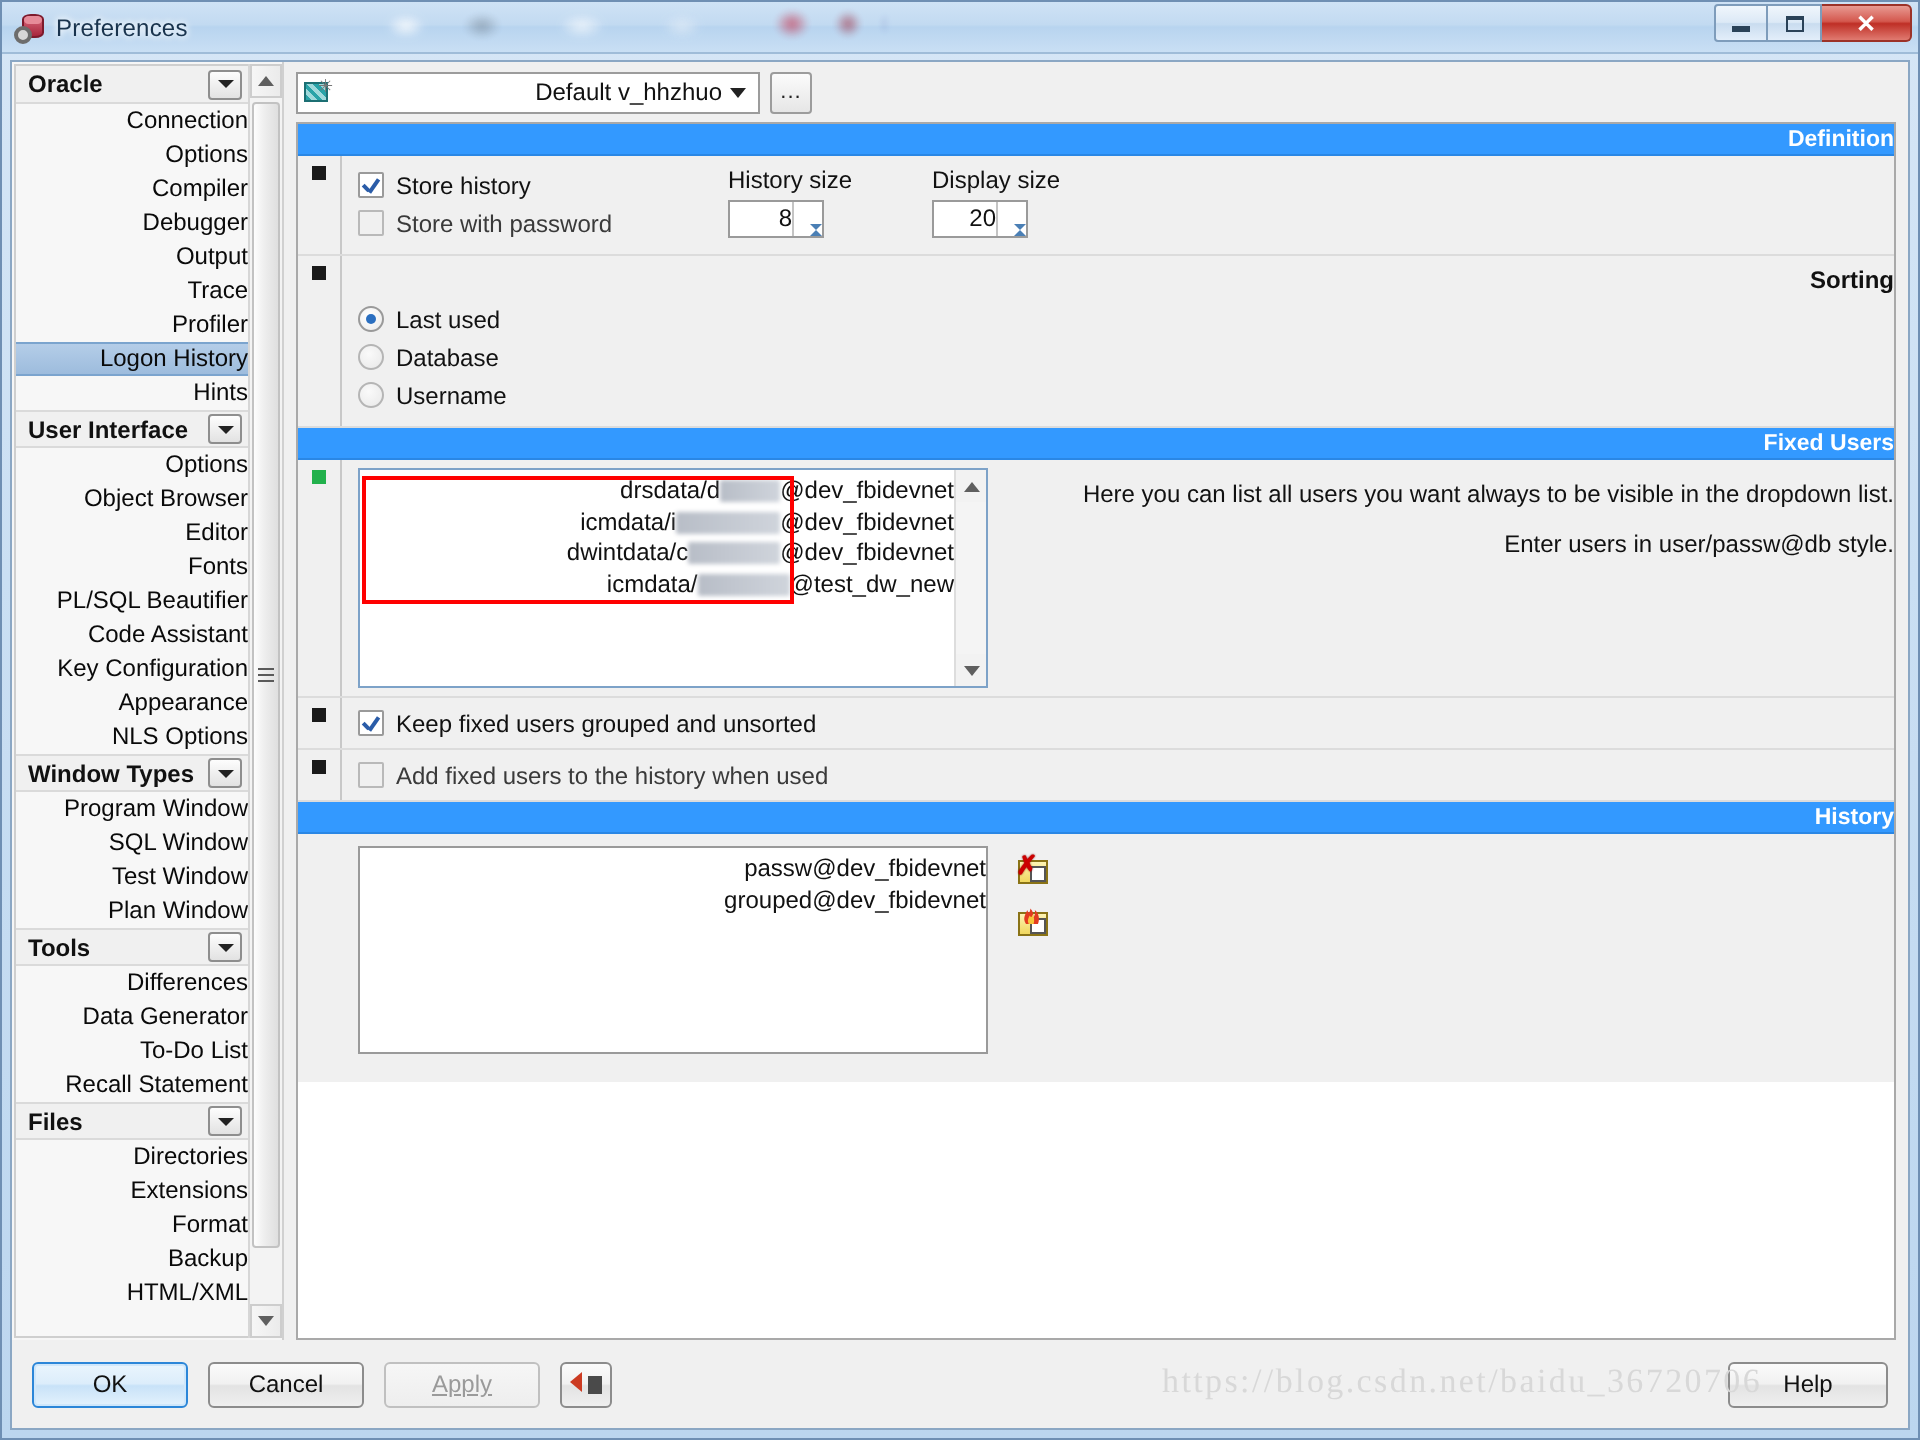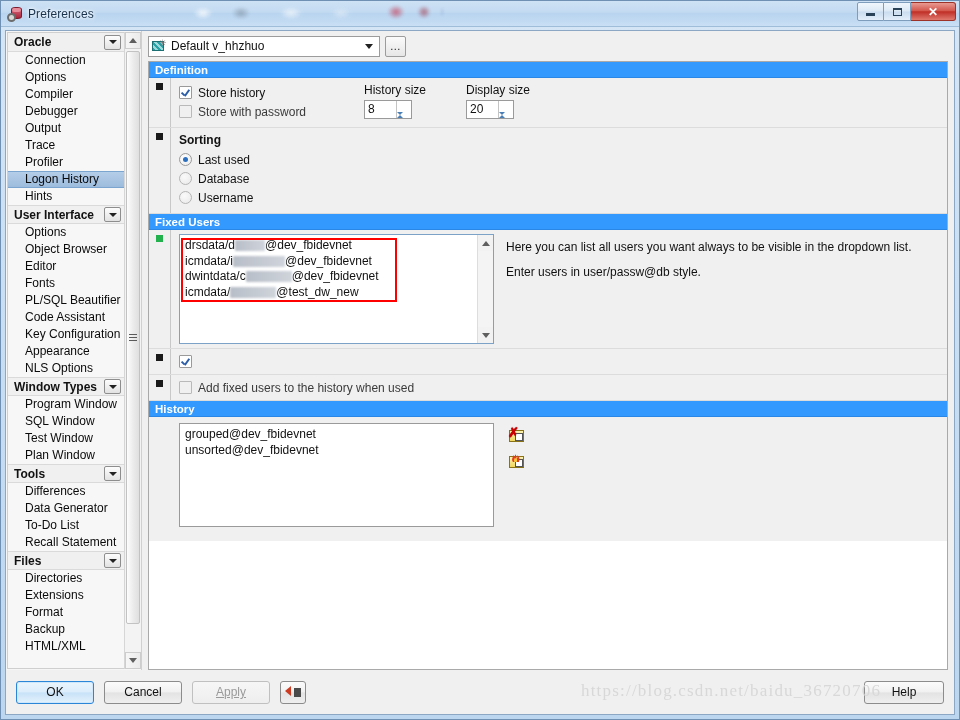--- a/index.html
+++ b/index.html
@@ -88,21 +88,21 @@
   
   #client {
     flex: 1 1 auto;
     margin: 3px 4px 4px 4px;
     background: #f0f0f0;
     border: 1px solid #8ba7c4;
     display: flex; flex-direction: column;
     position: relative;
   }
 
-  #body-row { display: flex; flex: 1 1 auto; min-height: 0; }
+  #body-row { display: flex; flex: 1 1 auto; min-height: 0; text-align: right; }
 
   
   #tree-pane {
     width: 136px; flex: 0 0 136px;
     background: #f6f6f6;
     border-right: 1px solid #d0d0d0;
     display: flex;
     position: relative;
   }
   #tree {
@@ -606,20 +606,21 @@
 
           <div class="prop-row">
             <div class="gutter">
                 <span class="sq"></span>
               </div>
             <div class="prop-body" style="padding-top:3px;padding-bottom:3px;">
               <div class="cb-line">
                 <span class="checkbox">
                     <span class="tick"></span>
                   </span>
+                <span class="lbl">Keep fixed users grouped and unsorted</span>
               </div>
             </div>
           </div>
 
           <div class="prop-row">
             <div class="gutter">
                 <span class="sq"></span>
               </div>
             <div class="prop-body" style="padding-top:3px;padding-bottom:3px;">
               <div class="cb-line">
@@ -629,22 +630,22 @@
             </div>
           </div>
 
           <div class="section-header">History</div>
 
           <div class="prop-row" style="border-bottom:none;">
             <div class="gutter" style="border-right:none;background:#f0f0f0;"></div>
             <div class="prop-body" style="padding-top:0;">
               <div class="hist-row">
                 <div class="hist-list" id="hist-list">
+                    <div>passw@dev_fbidevnet</div>
                     <div>grouped@dev_fbidevnet</div>
-                    <div>unsorted@dev_fbidevnet</div>
                   </div>
                 <div class="hist-tools">
                   <div class="tool-icon">
                     <span class="ti-card"></span>
                       <span class="ti-x">✗</span>
                   </div>
                   <div class="tool-icon">
                     <span class="ti-card"></span>
                     <svg class="ti-flame" viewBox="0 0 13 12">
                       <path d="M3 11 C1 8 3 6 3.6 4 C4.2 6 5 5.4 5.2 3.2 C6.6 4.6 7 6.6 6.4 8 C7.4 7.2 7.8 5.4 7.4 4 C9.4 5.6 10 8.4 9 11 Z" fill="#e23b20"></path>

